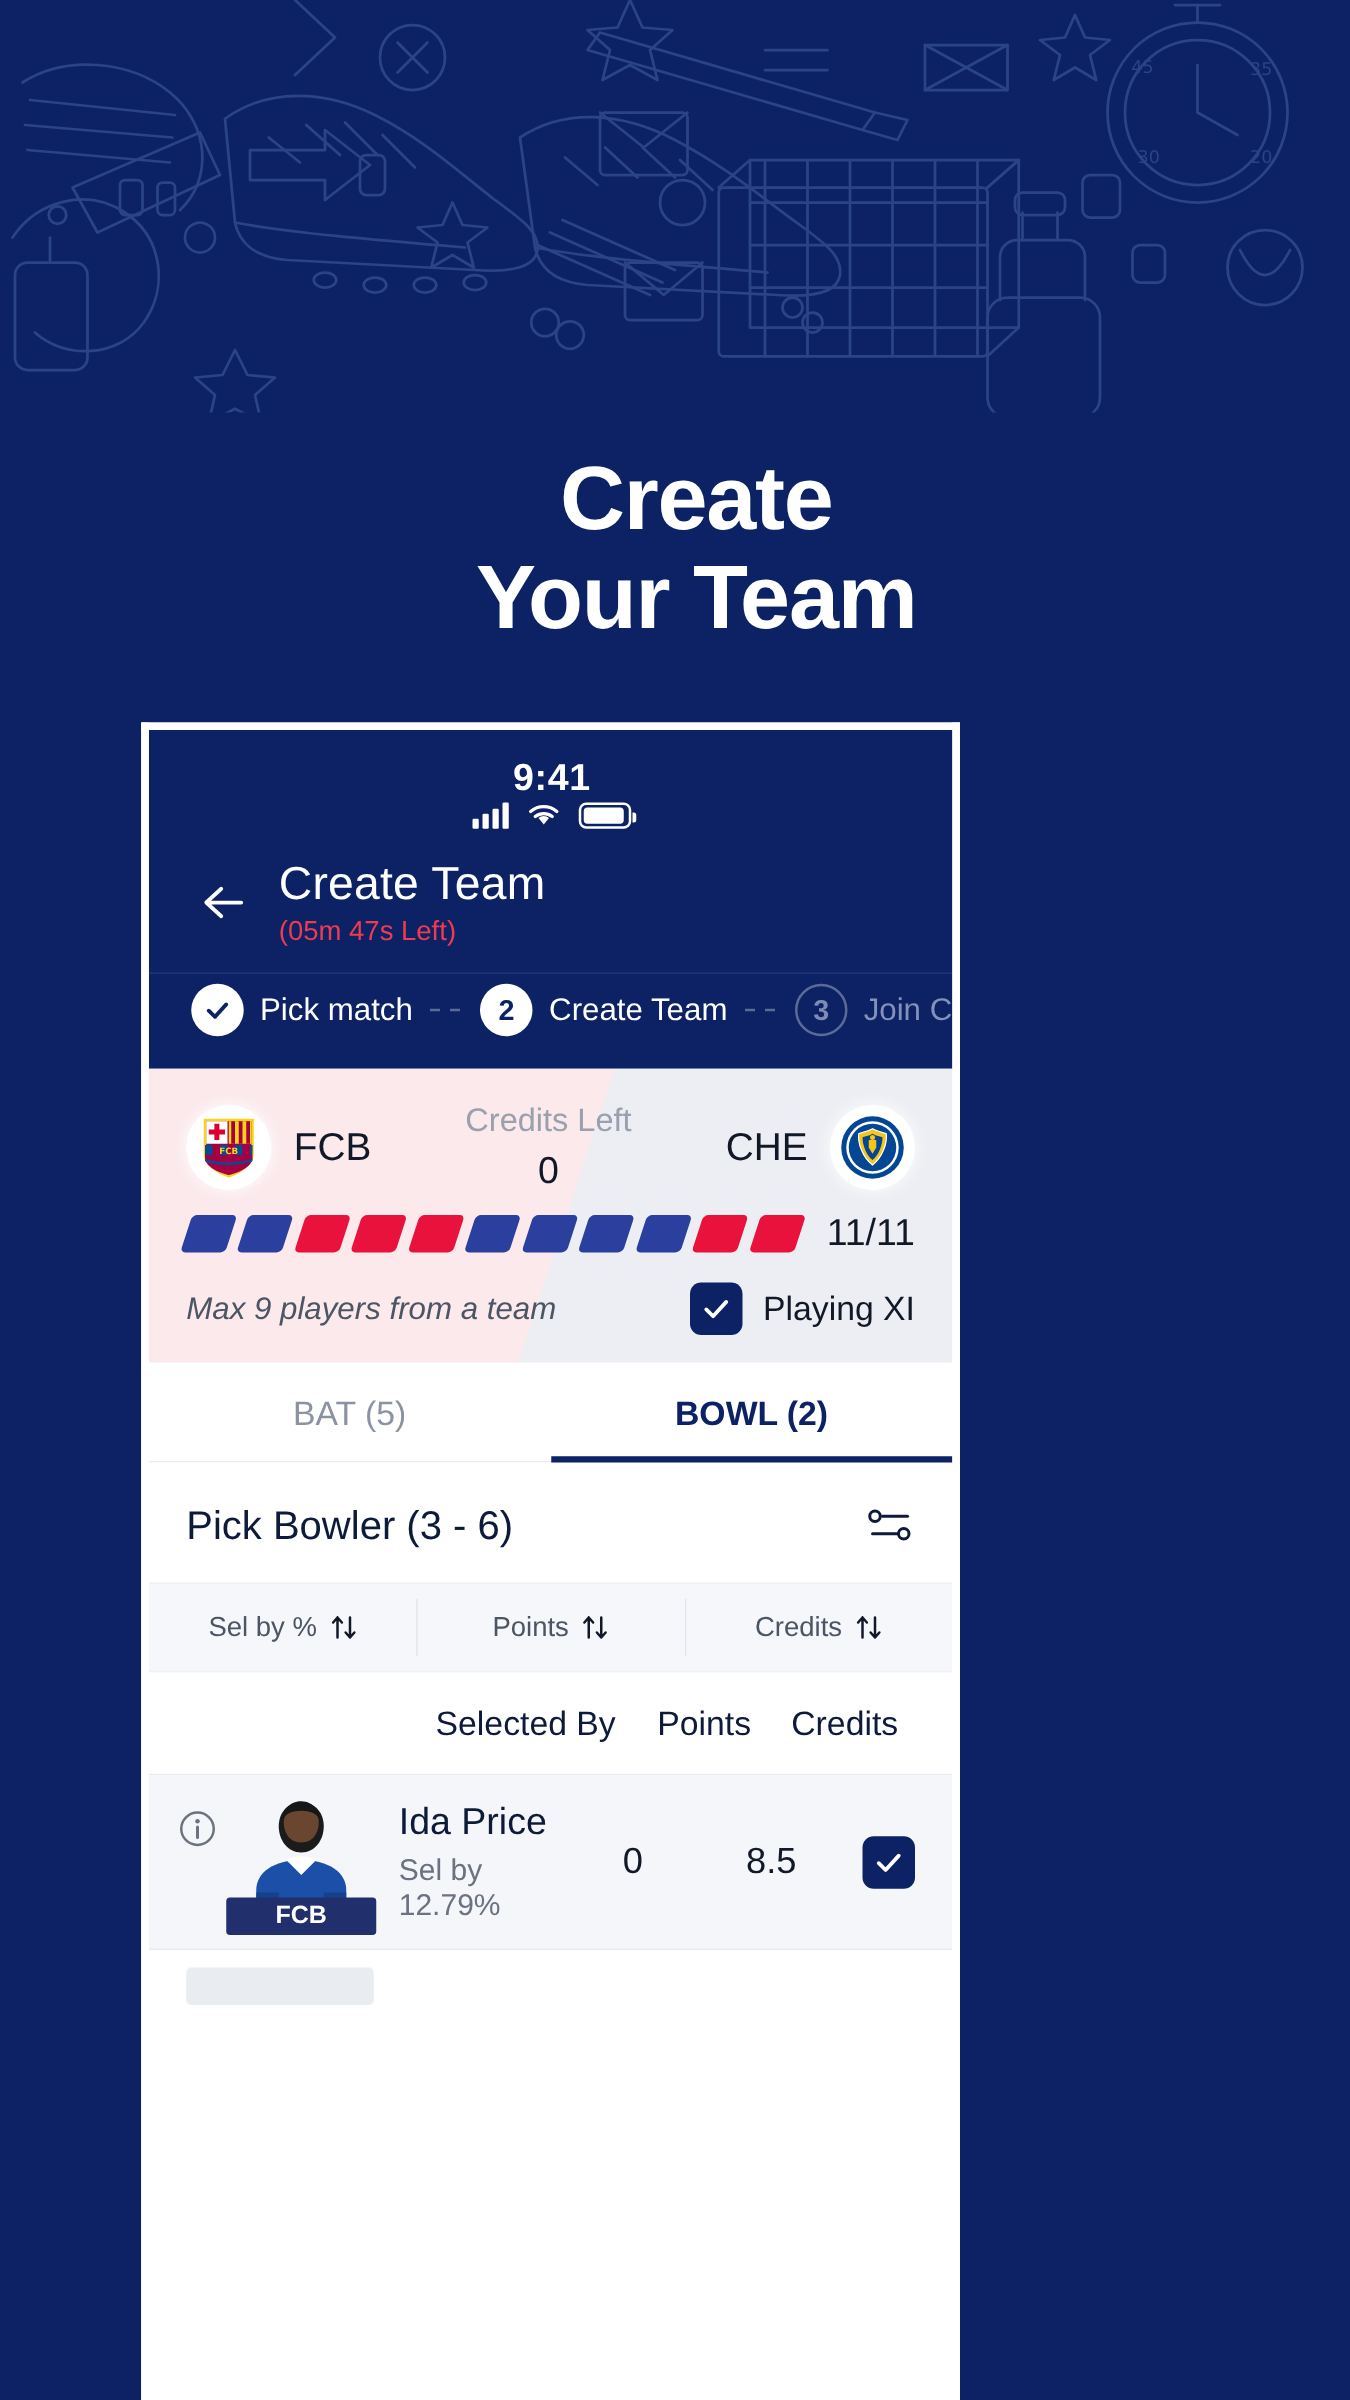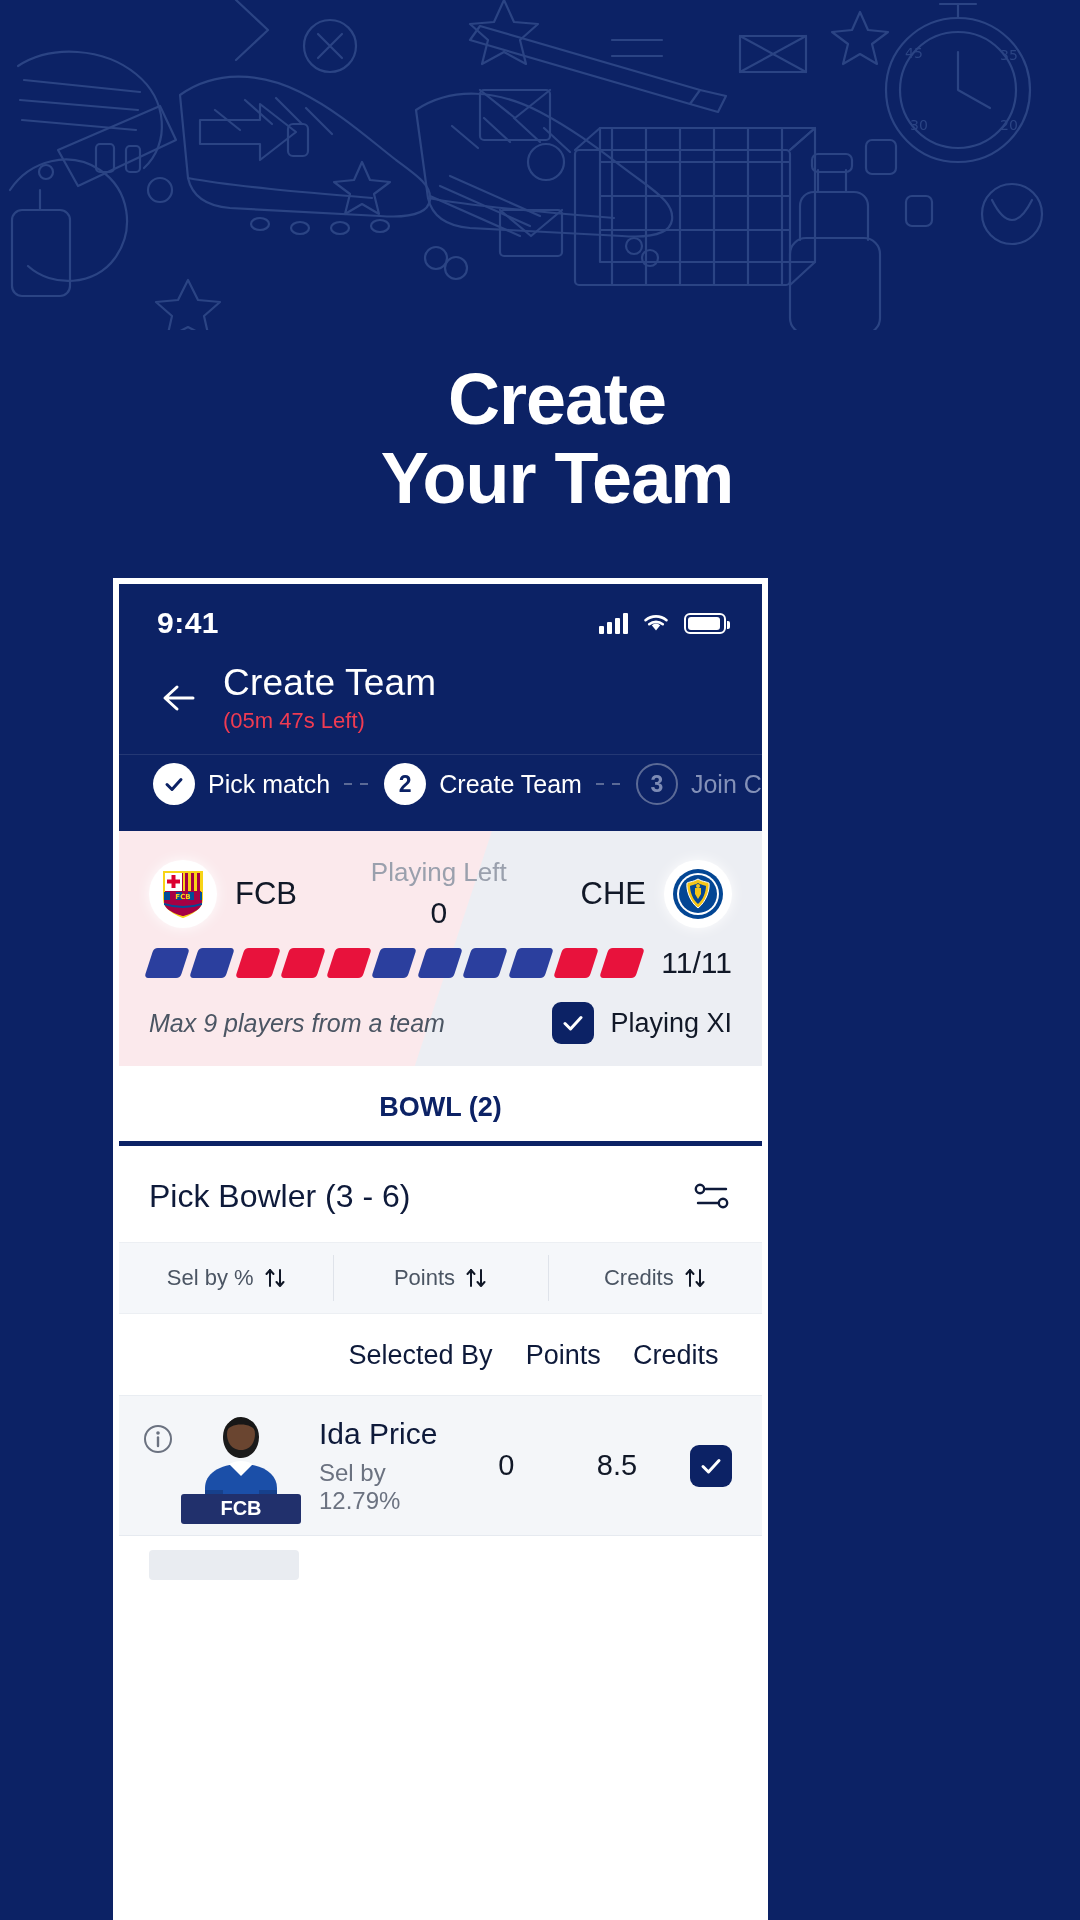--- a/index.html
+++ b/index.html
@@ -41,20 +41,21 @@
     width: 100%; height: 100%;
     background: #ffffff; overflow: hidden; position: relative;
   }
 
   
   .nav-header { background: #0c2265; padding: 0 0 0 0; }
 
   .statusbar {
     display: flex; align-items: center; justify-content: space-between;
     padding: 22px 36px 6px 38px;
+    flex-direction: column;
   }
   .sb-time { color: #fff; font-size: 30px; font-weight: 600; letter-spacing: .5px; }
   .sb-icons { display: flex; align-items: center; gap: 12px; }
   .bars { display: flex; align-items: flex-end; gap: 3px; height: 22px; }
   .bars i { display: block; width: 5px; background: #fff; border-radius: 1px; }
   .bars i:nth-child(1){height:8px}.bars i:nth-child(2){height:12px}
   .bars i:nth-child(3){height:16px}.bars i:nth-child(4){height:21px}
   .battery {
     width: 42px; height: 21px; border: 2.5px solid #fff; border-radius: 6px;
     position: relative;
@@ -371,21 +372,21 @@
             <path d="M10 23 H16 V31 H10 Z M22 23 H28 V31 H22 Z M34 23 H40 V31 H34 Z" fill="#a50044"></path>
             <path d="M4 31 H42 V33 C42 43 23 47 23 47 C23 47 4 43 4 33 Z" fill="#a50044"></path>
             <text x="23" y="30" text-anchor="middle" font-size="7" fill="#f7d417" font-family="DejaVu Sans" font-weight="bold">FCB</text>
             <path d="M4 34 Q23 40 42 34 L42 36 Q23 42 4 36 Z" fill="#004d98"></path>
           </svg>
         </span>
         <span class="team-name">FCB</span>
       </div>
 
       <div class="credits-mid">
-        <div class="cl">Playing Left</div>
+        <div class="cl">Credits Left</div>
         <div class="cv">0</div>
       </div>
 
       <div class="team right">
         <span class="team-name">CHE</span>
         <span class="crest">
           <svg width="52" height="52" viewBox="0 0 52 52">
             <circle cx="26" cy="26" r="25" fill="#034694"></circle>
             <circle cx="26" cy="26" r="21" fill="#ffffff"></circle>
             <circle cx="26" cy="26" r="19" fill="#034694"></circle>
@@ -420,20 +421,21 @@
           <svg viewBox="0 0 24 24">
                 <path d="M4 12.5 L9.5 18 L20 6.5" stroke="#fff" stroke-width="3" fill="none" stroke-linecap="round" stroke-linejoin="round"></path>
               </svg>
         </span>
         <span>Playing XI</span>
       </span>
     </div>
   </div>
 
   <div class="tabs">
+    <div class="tab">BAT (5)</div>
     <div class="tab active">BOWL (2)</div>
   </div>
 
   <div class="pick-row">
     <span class="pick-title">Pick Bowler (3 - 6)</span>
     <svg class="sort-icon" viewBox="0 0 40 40">
       <path d="M14 13 H34" stroke="#0e1a3a" stroke-width="2.4" stroke-linecap="round"></path>
       <path d="M6 27 H26" stroke="#0e1a3a" stroke-width="2.4" stroke-linecap="round"></path>
       <circle cx="8" cy="13" r="4.2" fill="none" stroke="#0e1a3a" stroke-width="2.4"></circle>
       <circle cx="31" cy="27" r="4.2" fill="none" stroke="#0e1a3a" stroke-width="2.4"></circle>

